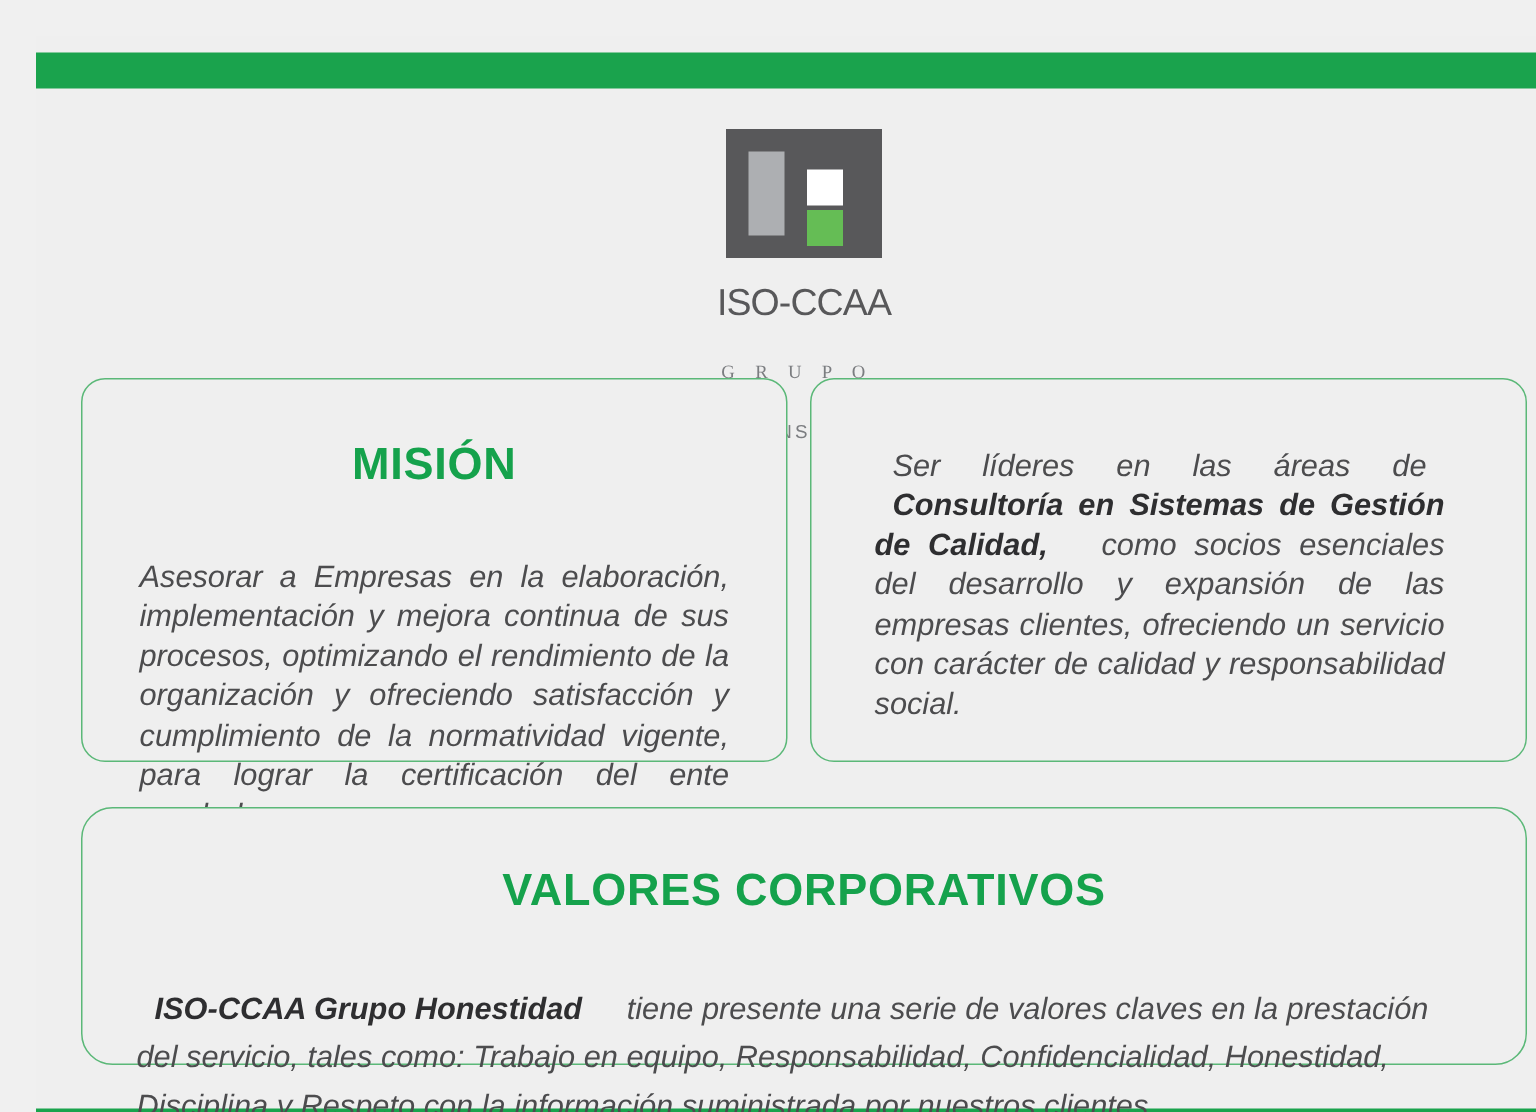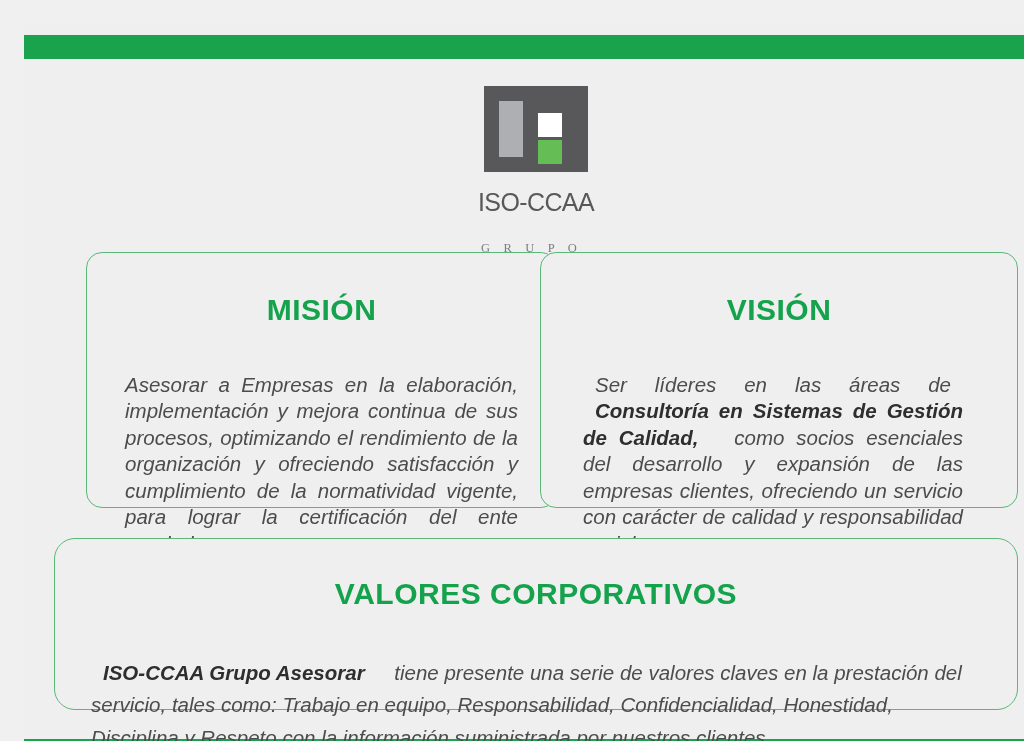--- a/index.html
+++ b/index.html
@@ -84,21 +84,21 @@
     margin-left: 26px;
   }
 
   
   .card {
     position: absolute;
     background: #efefef;
     border: 1.5px solid #5bb878;
     border-radius: 16px;
   }
-  .card-mision  { left: 30px;  top: 228px; width: 471px; height: 256px; margin-left: 32px; }
+  .card-mision  { left: 30px;  top: 228px; width: 471px; height: 256px; }
   .card-vision  { left: 516px; top: 228px; width: 478px; height: 256px; }
   .card-valores { left: 30px;  top: 514px; width: 964px; height: 172px; border-radius: 21px; }
 
   .card-title {
     text-align: center;
     color: #15a24c;
     font-weight: bold;
     letter-spacing: 0.5px;
   }
   .card-mision .card-title,
@@ -150,22 +150,21 @@
     <div class="logo-sub1">G R U P O</div>
     <div class="logo-sub2">CONSULTOR</div>
   </div>
 
   <div class="card card-mision">
     <div class="card-title">MISIÓN</div>
     <div class="card-body">Asesorar a Empresas en la elaboración, implementación y mejora continua de sus procesos, optimizando el rendimiento de la organización y ofreciendo satisfacción y cumplimiento de la normatividad vigente, para lograr la certificación del ente regulador.</div>
   </div>
 
   <div class="card card-vision">
-    <div class="card-title">VISIÓN</div>
     <div class="card-body"><span>Ser líderes en las áreas de </span><b>Consultoría en Sistemas de Gestión de Calidad,</b><span> como socios esenciales del desarrollo y expansión de las empresas clientes, ofreciendo un servicio con carácter de calidad y responsabilidad social.</span></div>
   </div>
 
   <div class="card card-valores">
     <div class="card-title">VALORES CORPORATIVOS</div>
-    <div class="card-body"><b>ISO-CCAA Grupo Asesorar</b><span> tiene presente una serie de valores claves en la prestación del servicio, tales como: Trabajo en equipo, Responsabilidad, Confidencialidad, Honestidad, Disciplina y Respeto con la información suministrada por nuestros clientes.</span></div>
+    <div class="card-body"><b>ISO-CCAA Grupo Honestidad</b><span> tiene presente una serie de valores claves en la prestación del servicio, tales como: Trabajo en equipo, Responsabilidad, Confidencialidad, Honestidad, Disciplina y Respeto con la información suministrada por nuestros clientes.</span></div>
   </div>
 
 </div>
 
 </body></html>

